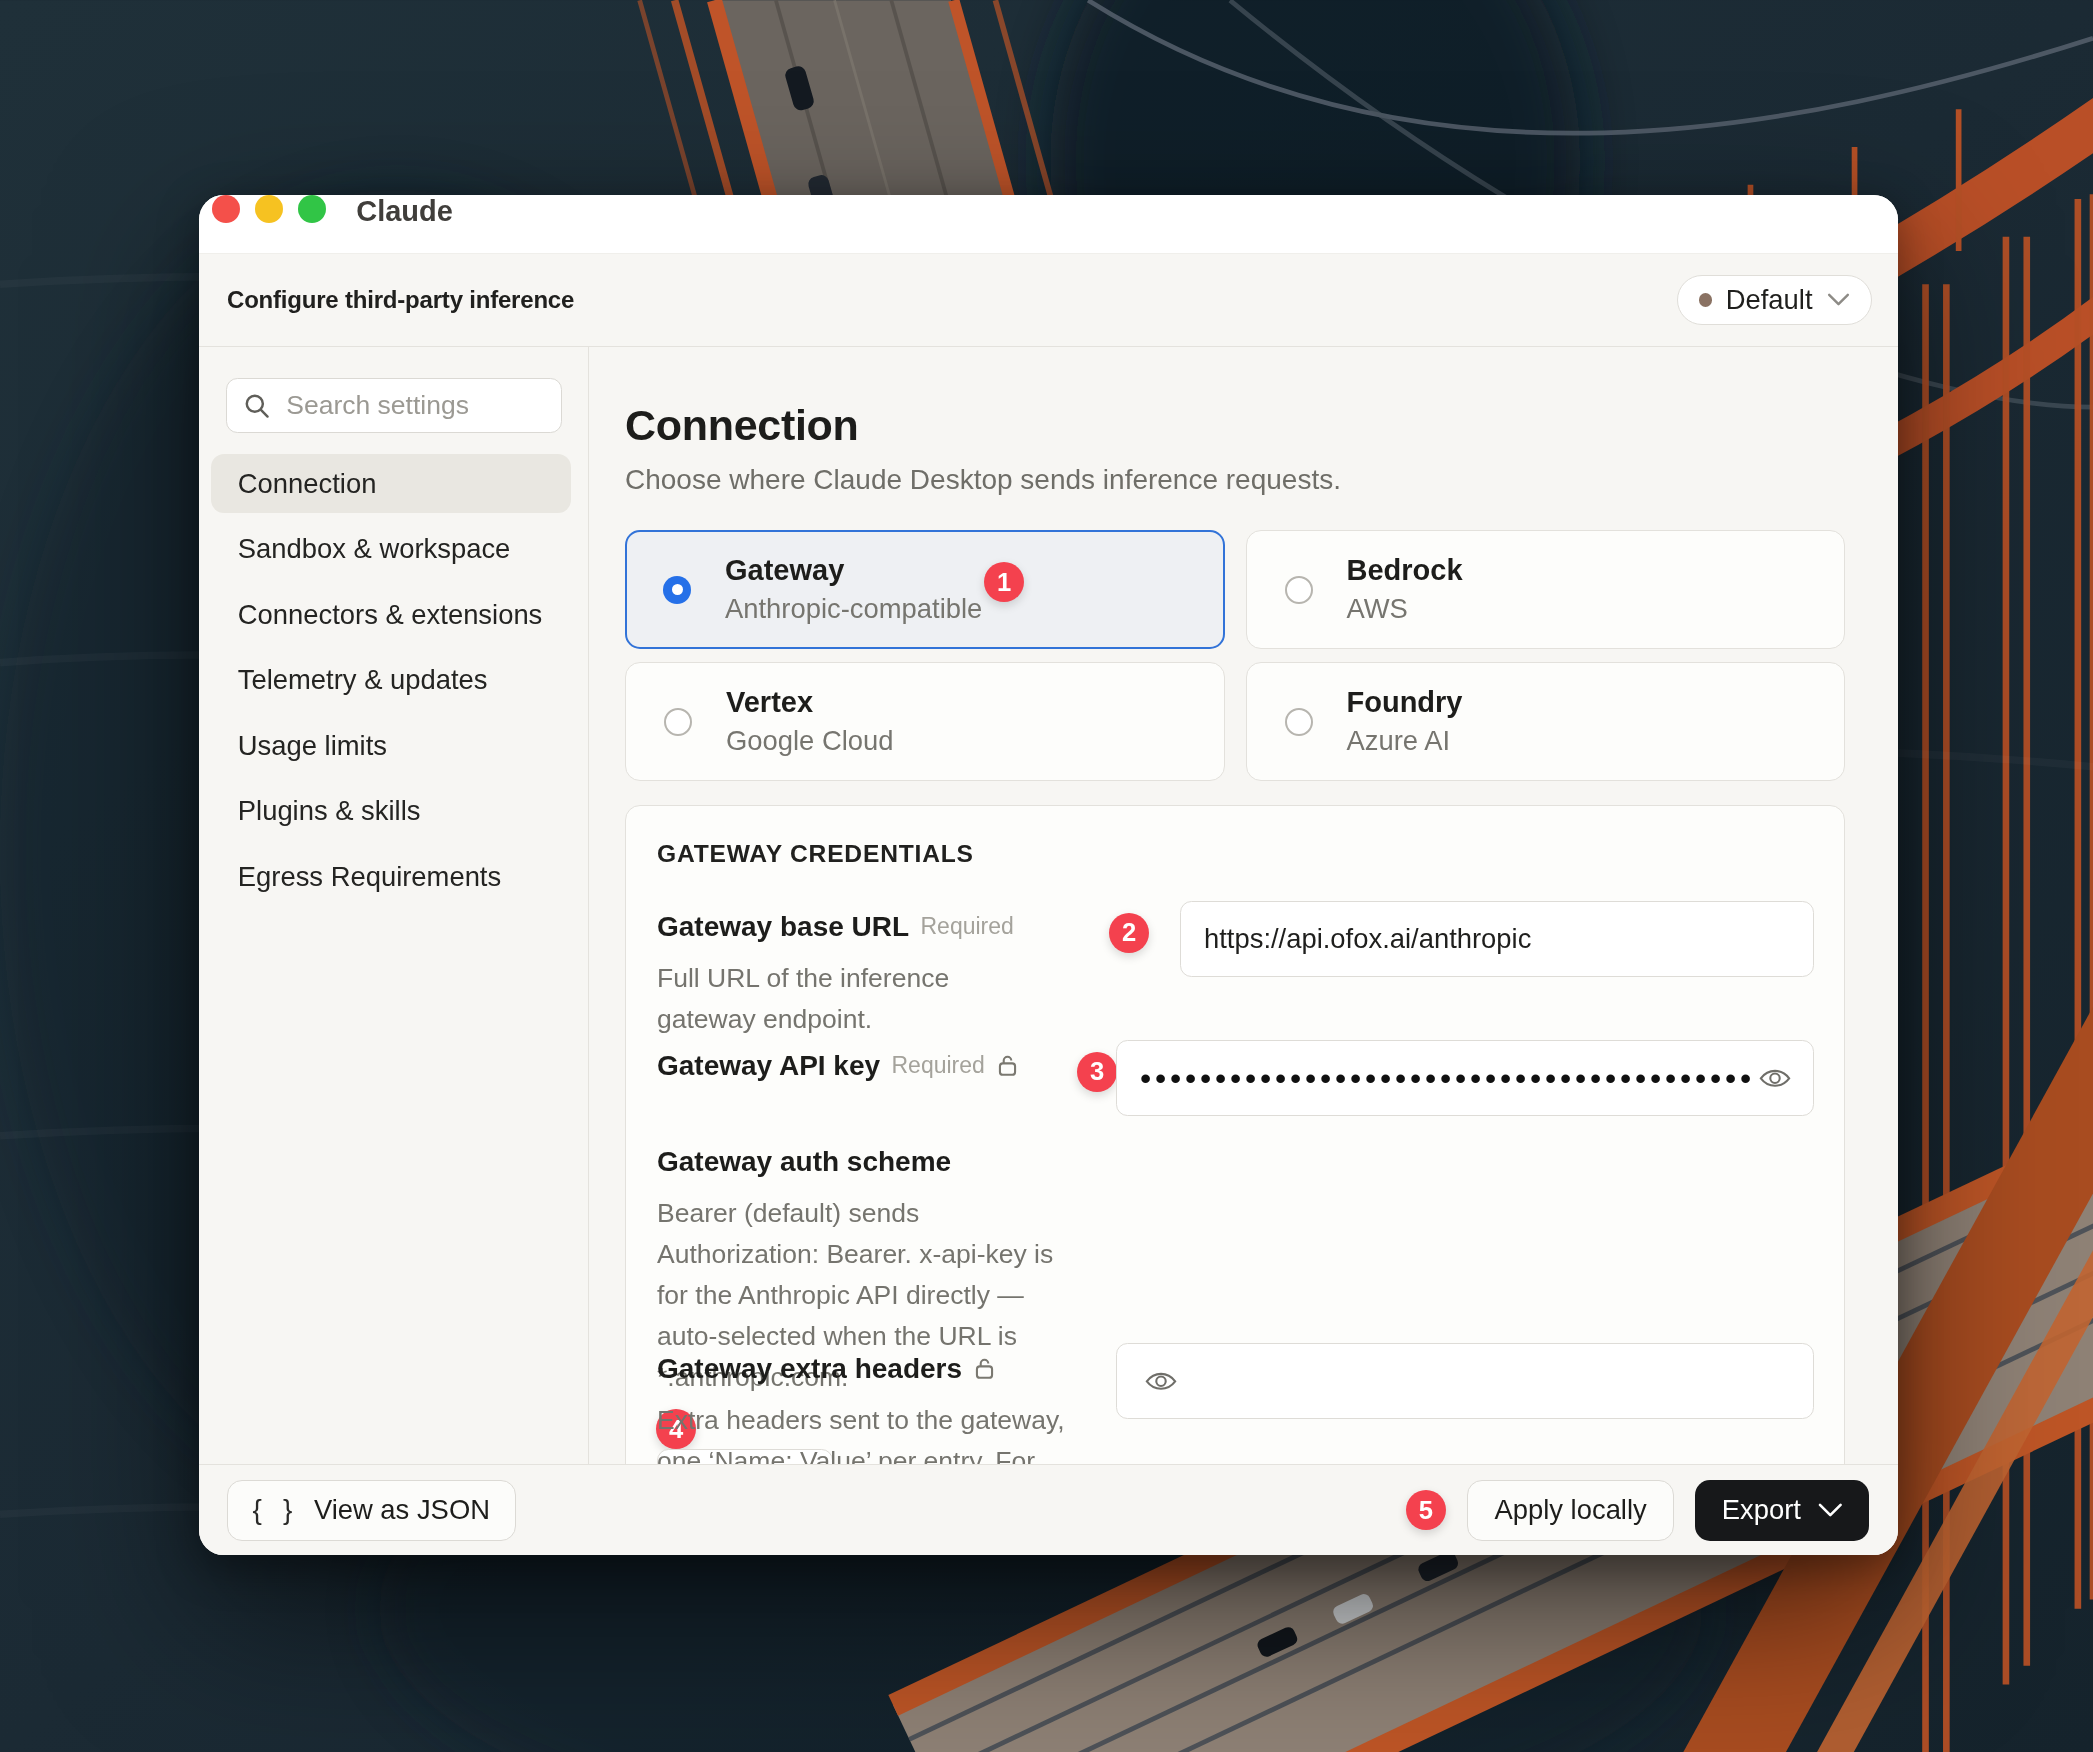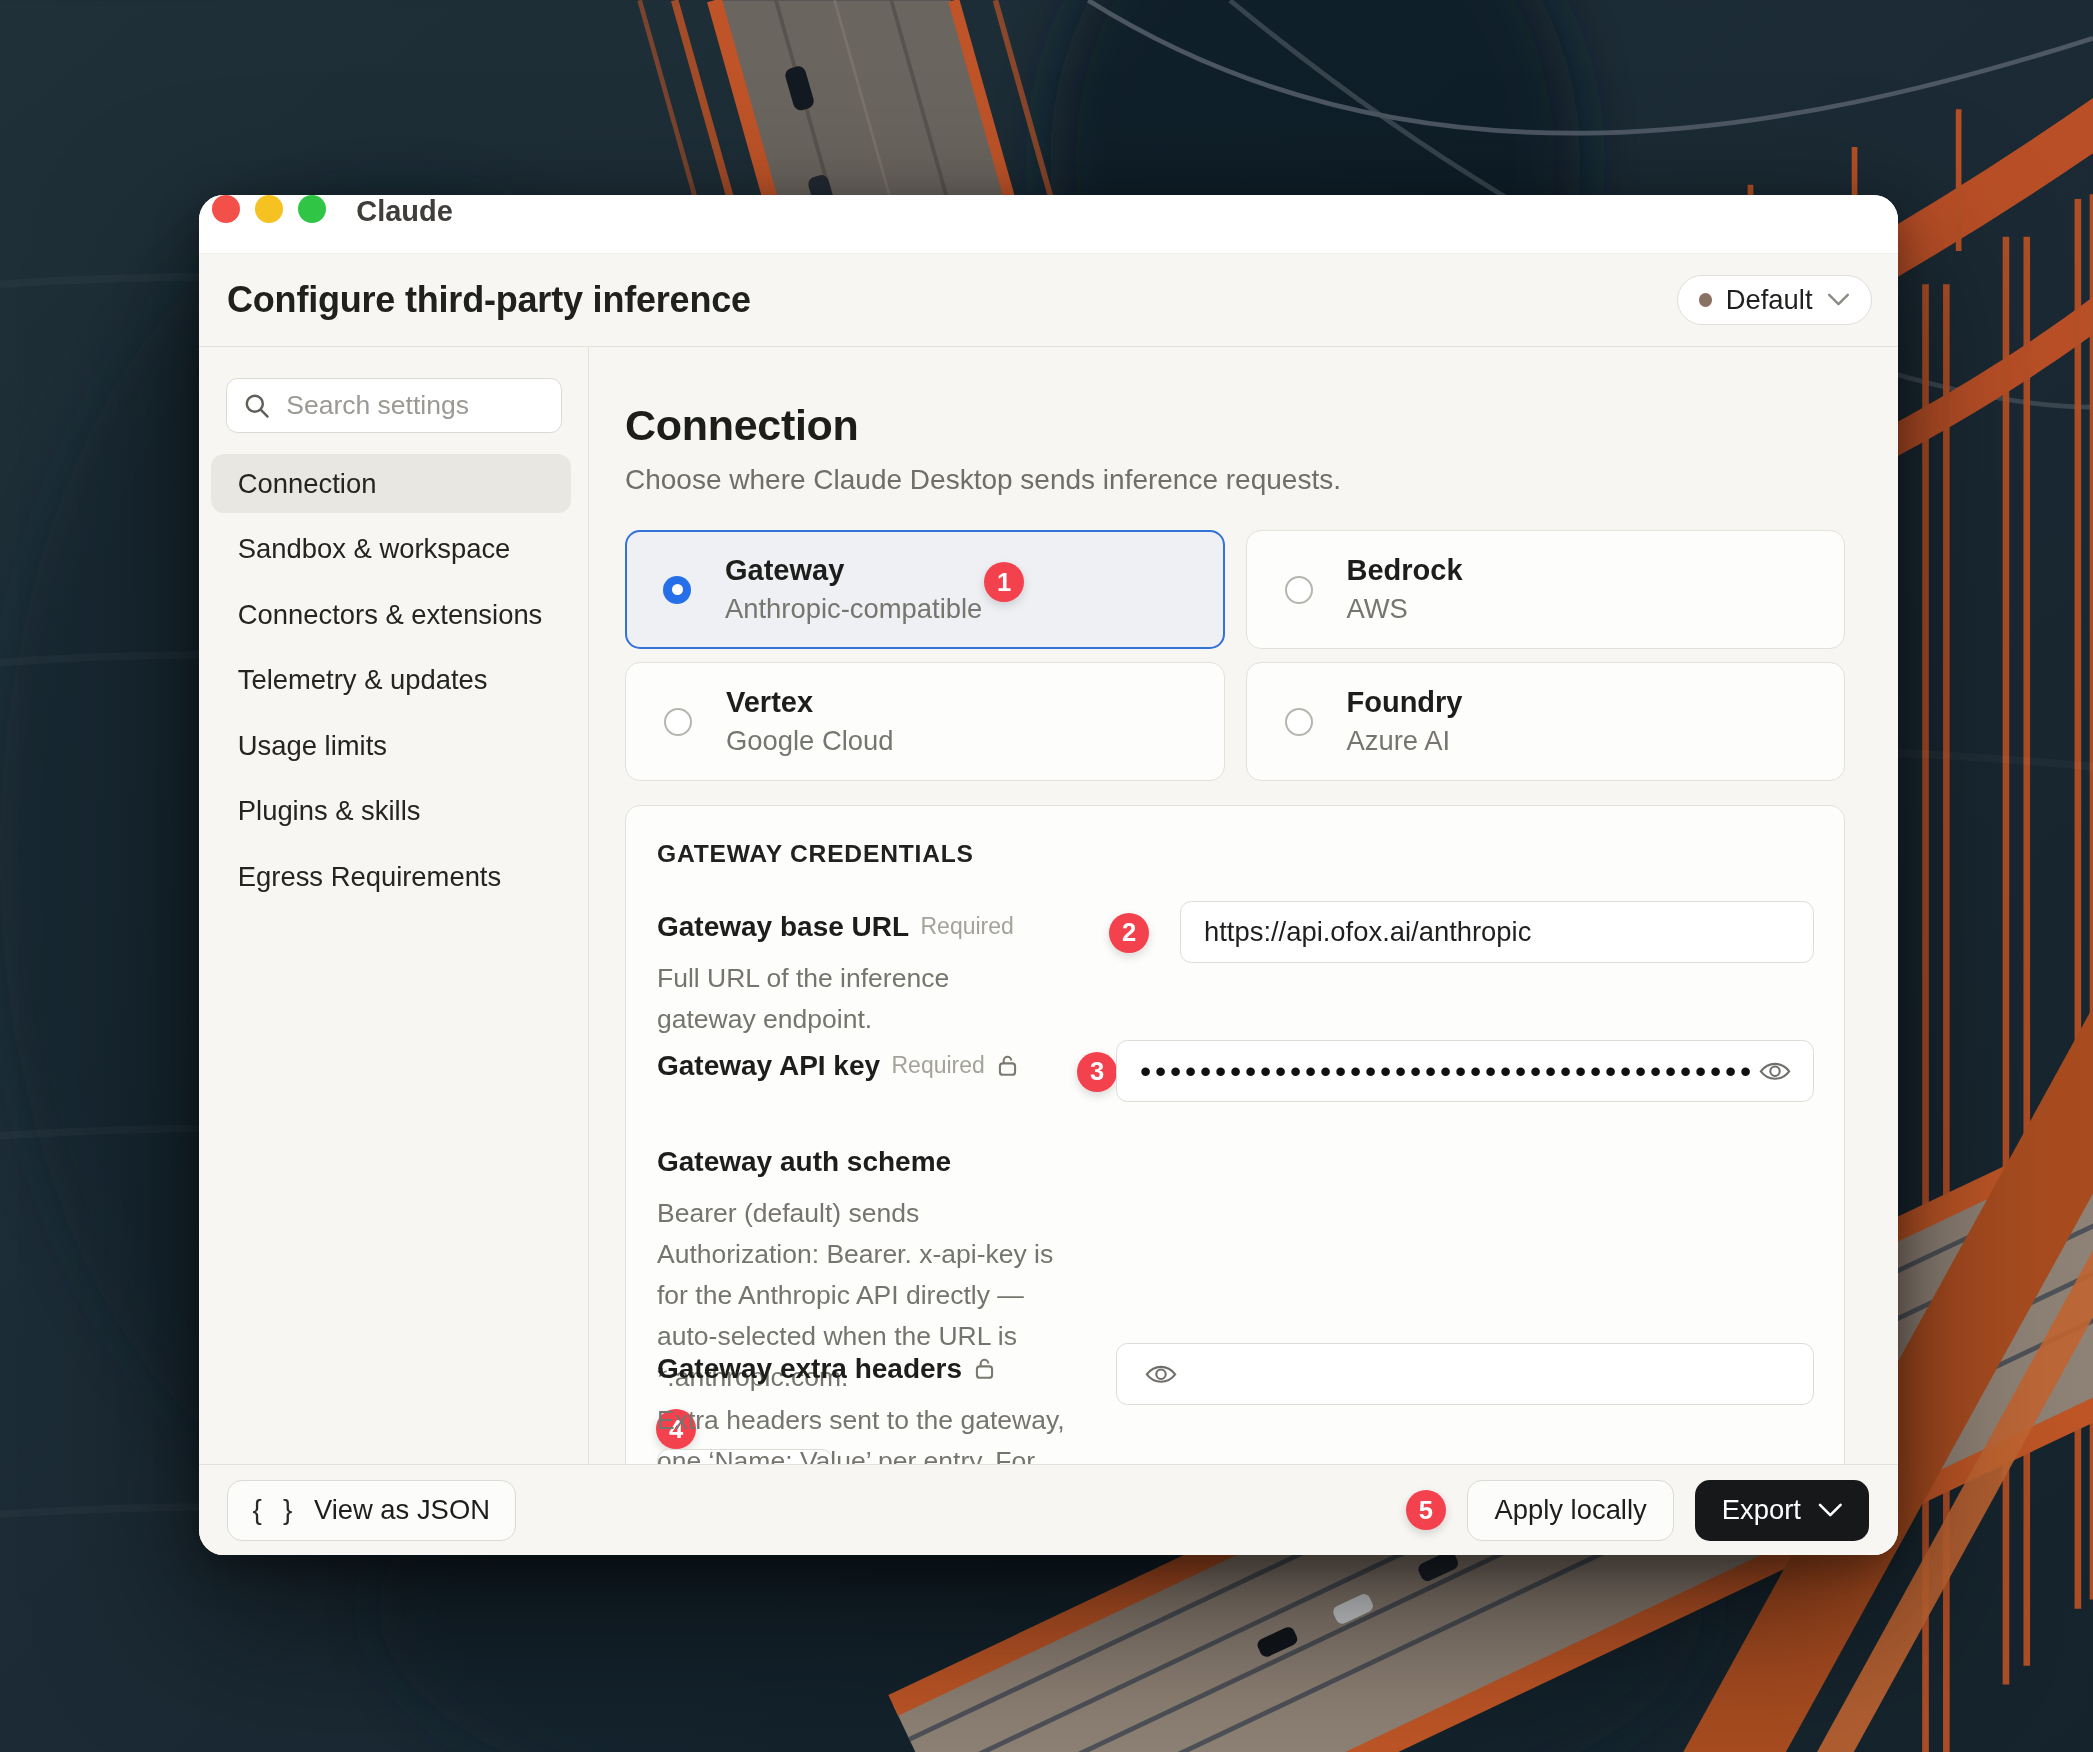--- a/index.html
+++ b/index.html
@@ -29,21 +29,21 @@
   .light.red   { background:#f4504a; }
   .light.yellow{ background:#f6c221; }
   .light.green { background:#31c546; }
   .window-title { margin-left:30px; font-size:29px; font-weight:700; color:#403e3b; }
 
   .app-header {
     position:absolute; top:59px; left:0; right:0; height:93px;
     display:flex; align-items:center; justify-content:space-between;
     padding:0 26.5px 0 28px; border-bottom:0.9px solid #e4e2dd;
   }
-  .app-title { font-size:36px; font-weight:700; color:#20201e; letter-spacing:-0.2px; }
+  .app-title { font-size:24px; font-weight:700; color:#20201e; letter-spacing:-0.2px; }
   .profile-pill {
     display:flex; align-items:center; gap:14px; height:50px; padding:0 21px;
     background:#fff; border:0.9px solid #e0ded9; border-radius:26.5px; cursor:default;
   }
   .profile-dot { width:13.2px; height:13.2px; border-radius:50%; }
   .profile-label { font-size:27.4px; color:#1f1f1d; }
 
   
   .sidebar {
     position:absolute; top:151px; left:0; bottom:91px; width:390px;
@@ -106,21 +106,21 @@
   .row-1 { top:95px;gap:32px; } .row-2 { top:234px; } .row-3 { top:330px;flex-direction:column; } .row-4 { top:537px; }
   .field-label-col { width:421px; padding:9.5px 7.6px 0 0; }
   .field-label { font-size:28px; font-weight:700; color:#1d1d1b;
                  display:flex; align-items:center; gap:11.4px; }
   .required-tag { font-size:23px; font-weight:400; color:#a4a29b; }
   .field-desc { margin-top:15px; font-size:26.5px; line-height:41px; color:#75746e; max-width:421px; }
   .row-1 .field-desc { max-width:374px; }
   .badge-col { width:38px; display:flex; justify-content:center; padding-top:11.4px; }
   .control-col { flex:1; min-width:0; }
   .text-input {
-    height:62px; background:#fff; border:1.4px solid #dedcd7; border-radius:11.4px;
+    height:76px; background:#fff; border:1.4px solid #dedcd7; border-radius:11.4px;
     display:flex; align-items:center; padding:0 17px 0 23px; font-size:27.4px; color:#1f1f1d;
   }
   .text-input input {
     flex:1; min-width:0; border:none; outline:none; background:transparent;
     font-size:27.4px; color:#1f1f1d; font-family:"Liberation Sans", sans-serif;
   }
   .text-input input::placeholder { color:#a09e98; }
   .masked-value { flex:1; min-width:0; overflow:hidden; white-space:nowrap;
                   font-size:32px; letter-spacing:3.8px; color:#101010; }
   .eye-btn { width:42px; height:42px; display:flex; align-items:center; justify-content:center; cursor:default; }

